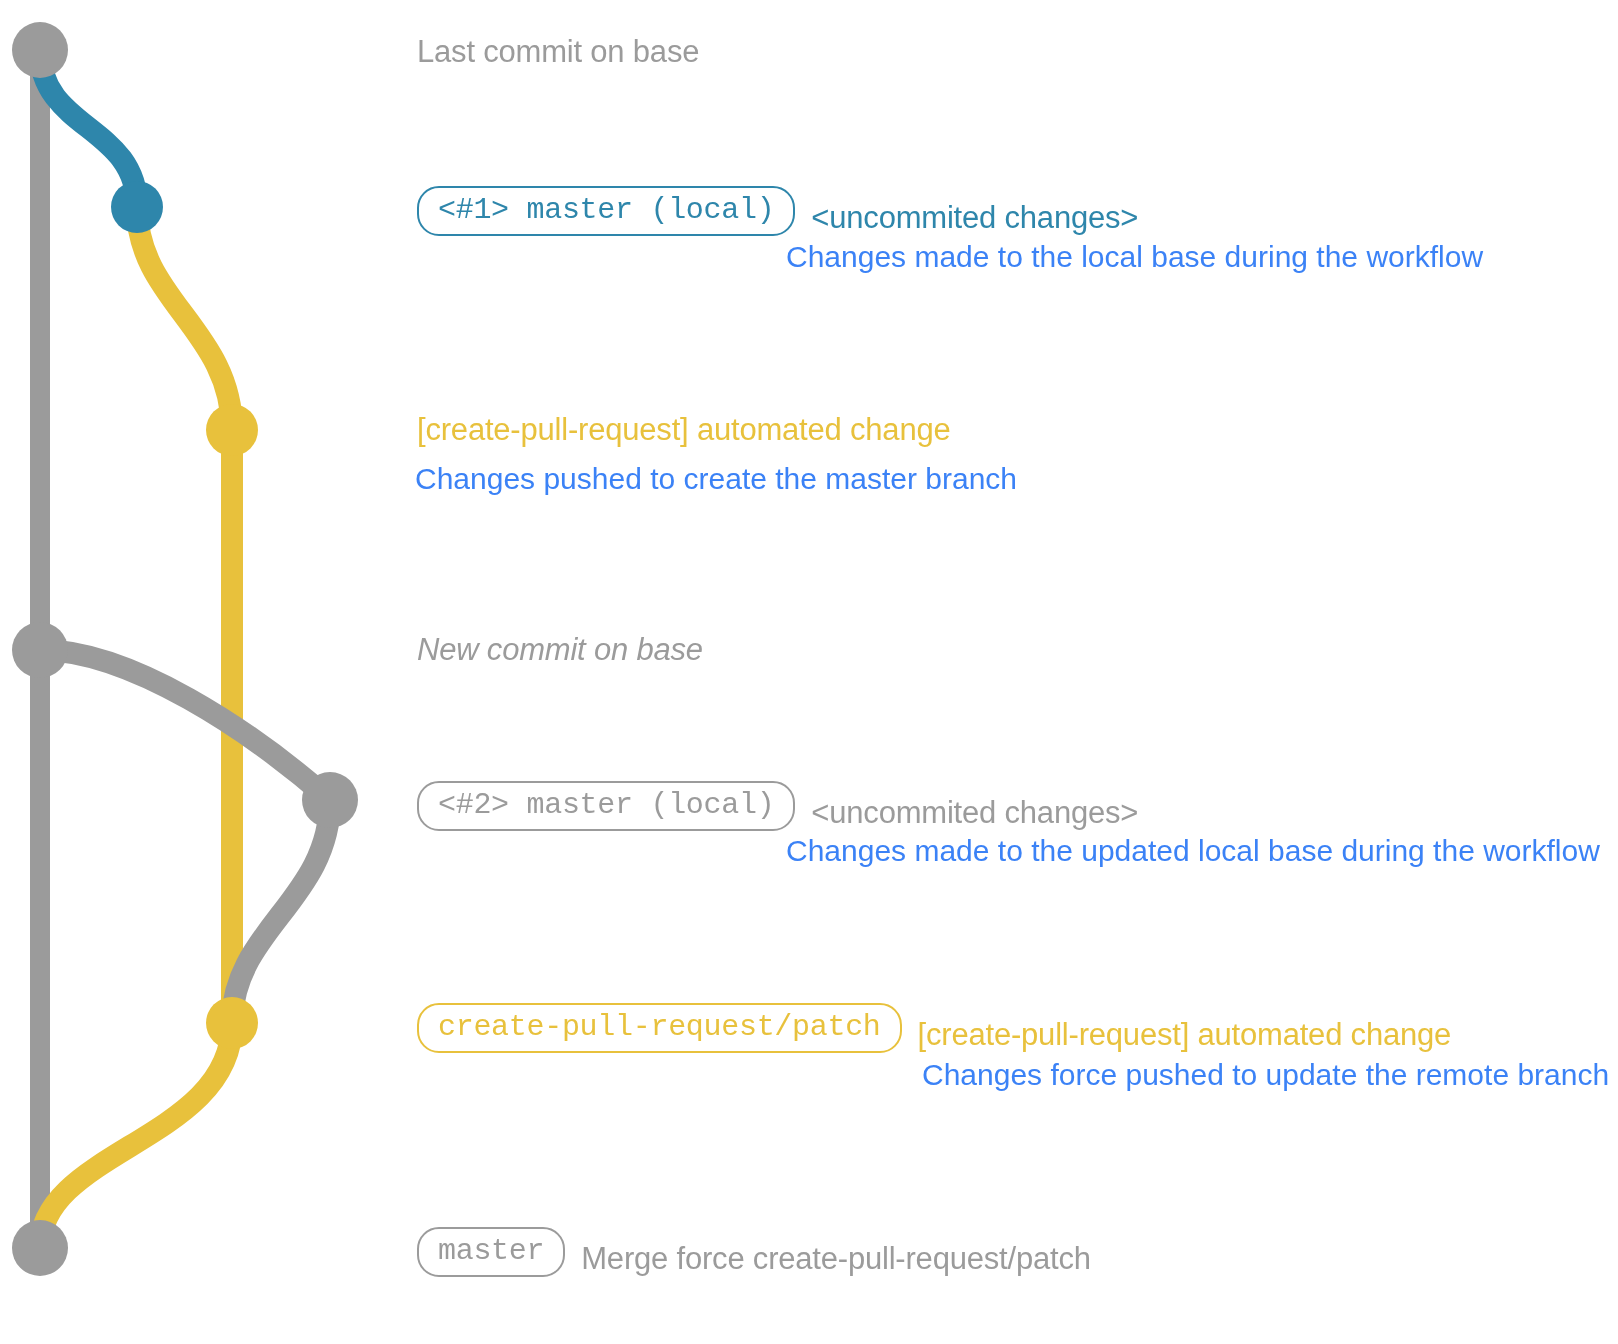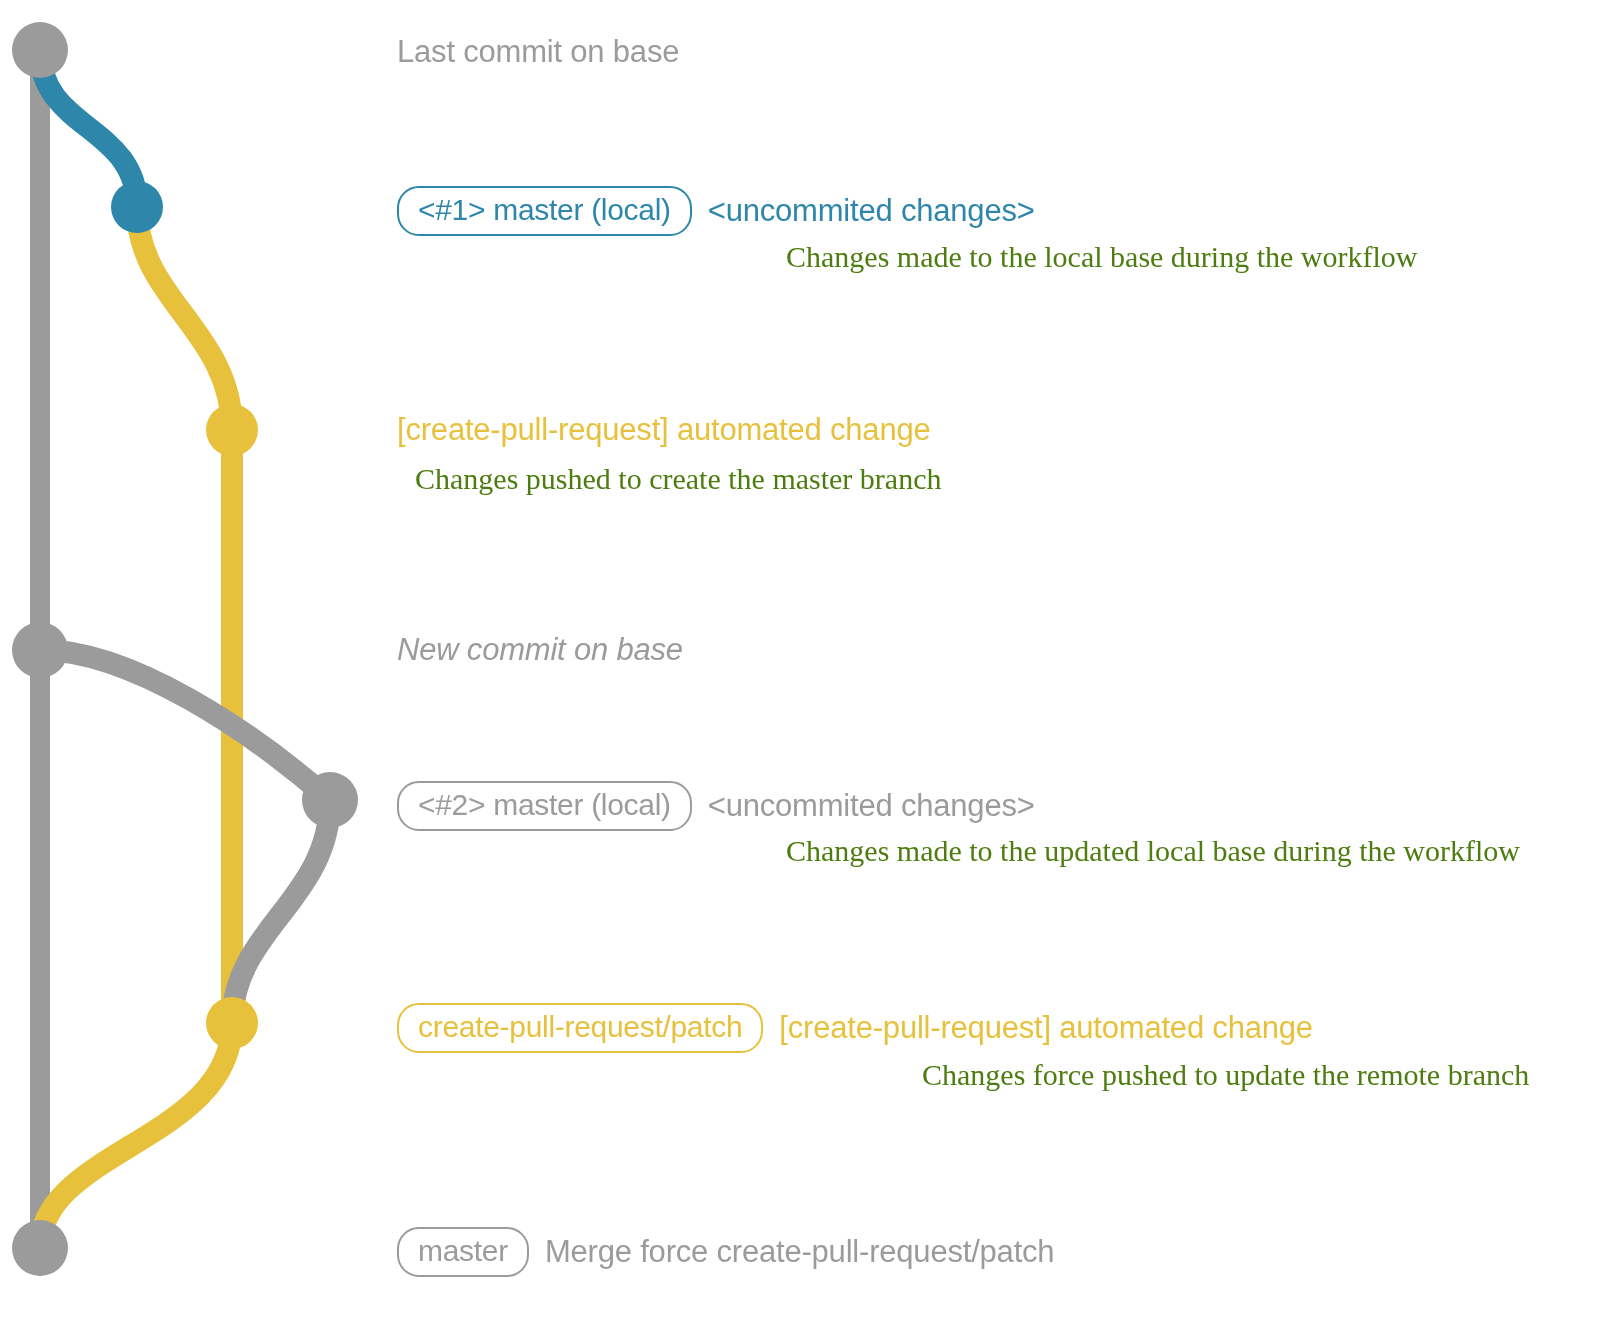--- a/index.html
+++ b/index.html
@@ -17,45 +17,46 @@
   #graph {
     position: absolute;
     left: 0;
     top: 0;
     width: 400px;
     height: 1344px;
   }
   .row {
     position: absolute;
     display: flex;
-    align-items: center;
+    align-items: flex-end;
+    margin-left: 20px;
   }
   .commit-title {
     font-family: "Liberation Sans", sans-serif;
     font-size: 31px;
     white-space: nowrap;
     letter-spacing: -0.2px;
   }
   .badge {
     display: inline-block;
     border: 2px solid currentColor;
     border-radius: 22px;
     padding: 7px 19px 9px 19px;
-    font-family: Liberation Sans, sans-serif;
+    font-family: Liberation Mono, monospace;
     font-size: 30px;
     line-height: 1;
     white-space: nowrap;
     margin-right: 16px;
     letter-spacing: -0.3px;
   }
   .desc {
     position: absolute;
-    font-family: Liberation Serif, serif;
+    font-family: Liberation Sans, sans-serif;
     font-size: 30px;
-    color: #4d7c0f;
+    color: #3b82f6;
     white-space: nowrap;
     letter-spacing: 0px;
   }
   .grey  { color: #9b9b9b; }
   .blue  { color: #2e86ab; }
   .gold  { color: #e8c13c; }
 </style>
 </head>
 <body>
 

